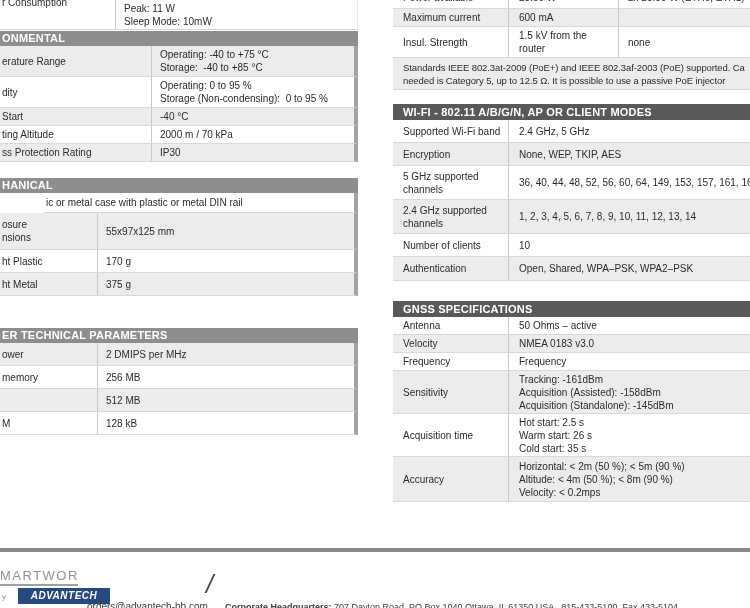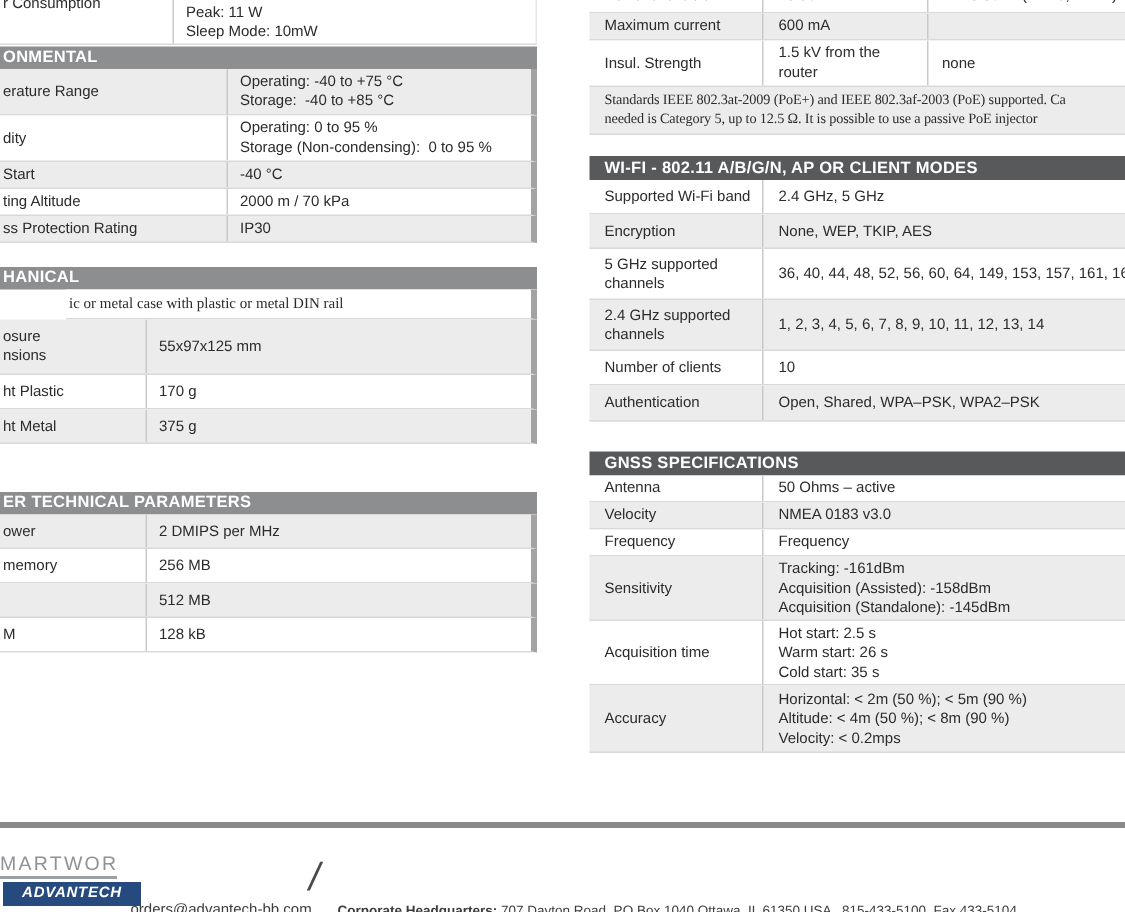--- a/index.html
+++ b/index.html
@@ -19,39 +19,39 @@
   .trow.shade{background:#ececec;}
   .col-left .trow,.col-left .noterow{border-right:4px solid #a3a3a3;gap:36px;}
   .lbl{flex:none;display:flex;align-items:center;white-space:pre;padding:2px 4px 2px 2px;}
   .val{flex:1 1 auto;display:flex;align-items:center;border-left:1px solid #c9c9c9;padding:2px 4px 2px 8px;white-space:pre;overflow:hidden;}
   .wide .lbl{width:115px;}
   .narrow .lbl{width:61px;}
   .col-right .lbl{width:115px;padding-left:10px;}
   .col-right .val{padding-left:10px;}
   .val2cell{flex:none;width:110px;display:flex;align-items:center;border-left:1px solid #c9c9c9;padding:2px 4px 2px 10px;white-space:pre;overflow:hidden;}
   .val3cell{flex:1 1 auto;display:flex;align-items:center;border-left:1px solid #c9c9c9;padding:2px 4px 2px 9px;white-space:pre;overflow:hidden;}
-  .noterow{display:flex;align-items:center;border-bottom:1px solid #d9d9d9;font-size:10px;line-height:13px;background:#fff;white-space:pre;overflow:hidden;font-family:Liberation Serif, serif;}
+  .noterow{display:flex;align-items:center;border-bottom:1px solid #d9d9d9;font-size:10px;line-height:13px;background:#fff;white-space:pre;overflow:hidden;}
   .h18{height:18px;} .h20{height:20px;margin-left:44px;} .h22{height:22px;} .h23{height:23px;} .h24{height:24px;}
   .h31{height:31px;} .h32{height:32px;} .h34{height:34px;} .h37{height:37px;}
   .h43{height:43px;} .h45{height:45px;}
   .power-row{position:absolute;top:-8px;height:38px;width:100%;display:flex;align-items:flex-start;border-bottom:1px solid #d9d9d9;font-size:10px;line-height:13px;background:#fff;border-right:1px solid #e8e8e8;}
   .power-row .lbl{align-items:flex-start;padding-top:4px;width:115px;}
   .power-row .val{align-items:flex-start;padding-top:10px;align-self:stretch;}
   .poe{top:-13px;}
   .poe-note{background:#ececec;font-size:9.5px;letter-spacing:-.1px;padding-left:10px;}
   .env{top:31px;} .mech{top:178px;} .other{top:328px;}
   .wifi{top:104px;} .gnss{top:301px;}
   .mech-note{padding-left:2px;}
   
   .footer-bar{position:absolute;top:548px;left:0;width:750px;height:4px;background:#8a8a8a;}
   .logo{position:absolute;top:568px;left:0;width:115px;height:40px;}
   .logo-top{font-size:13px;letter-spacing:1.5px;color:#8f9296;white-space:pre;overflow:hidden;width:78px;}
   .logo-line{width:78px;height:2px;background:#9aa0a3;margin-top:1px;}
   .logo-frag{position:absolute;left:2px;top:24px;font-size:8px;color:#8f9296;}
-  .adv-box{position:absolute;left:2px;top:20px;width:92px;height:16px;background:#264a7d;color:#fff;font-weight:bold;font-style:italic;font-size:10px;line-height:16px;text-align:center;letter-spacing:.5px;white-space:pre;}
+  .adv-box{position:absolute;left:18px;top:20px;width:92px;height:16px;background:#264a7d;color:#fff;font-weight:bold;font-style:italic;font-size:10px;line-height:16px;text-align:center;letter-spacing:.5px;white-space:pre;}
   .emails{position:absolute;left:87px;top:572px;font-size:10px;line-height:14px;color:#3c3c3c;white-space:pre;}
   .slash{position:absolute;left:206px;top:569px;font-size:26px;color:#4a4a4a;font-style:italic;}
   .addresses{position:absolute;left:225px;top:572px;font-size:9px;line-height:14px;color:#3c3c3c;white-space:pre;}
   .addresses b{font-weight:bold;}
 </style>
 </head>
 <body>
 
 <div class="col col-left">
 

